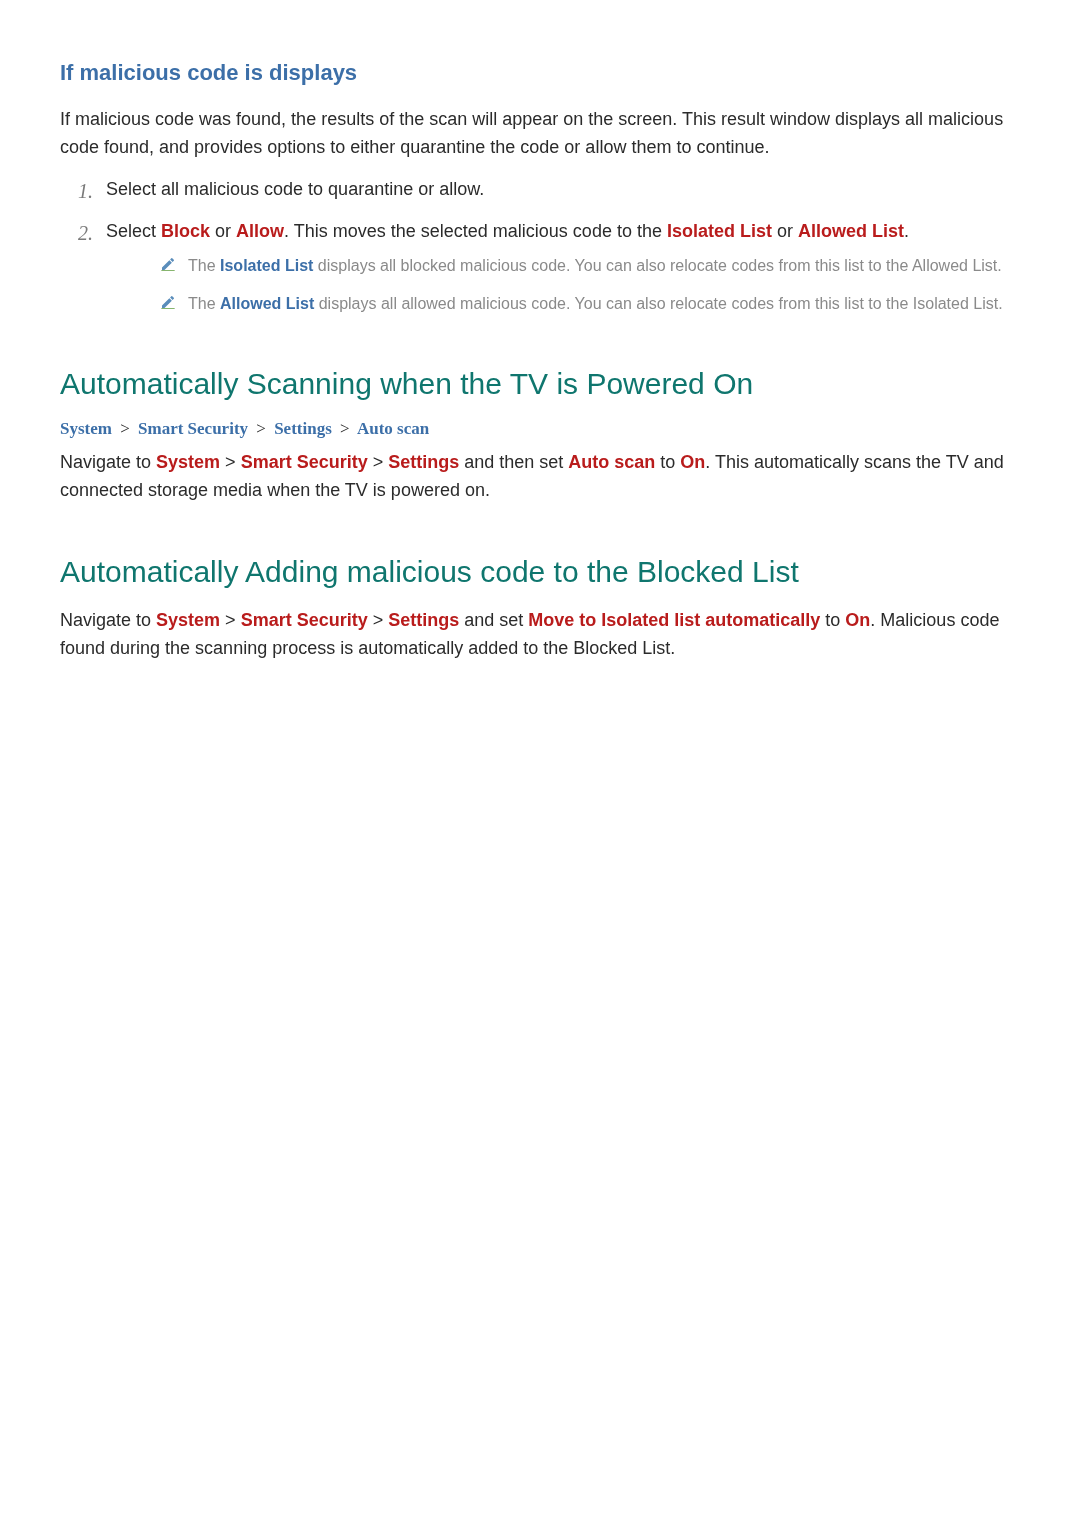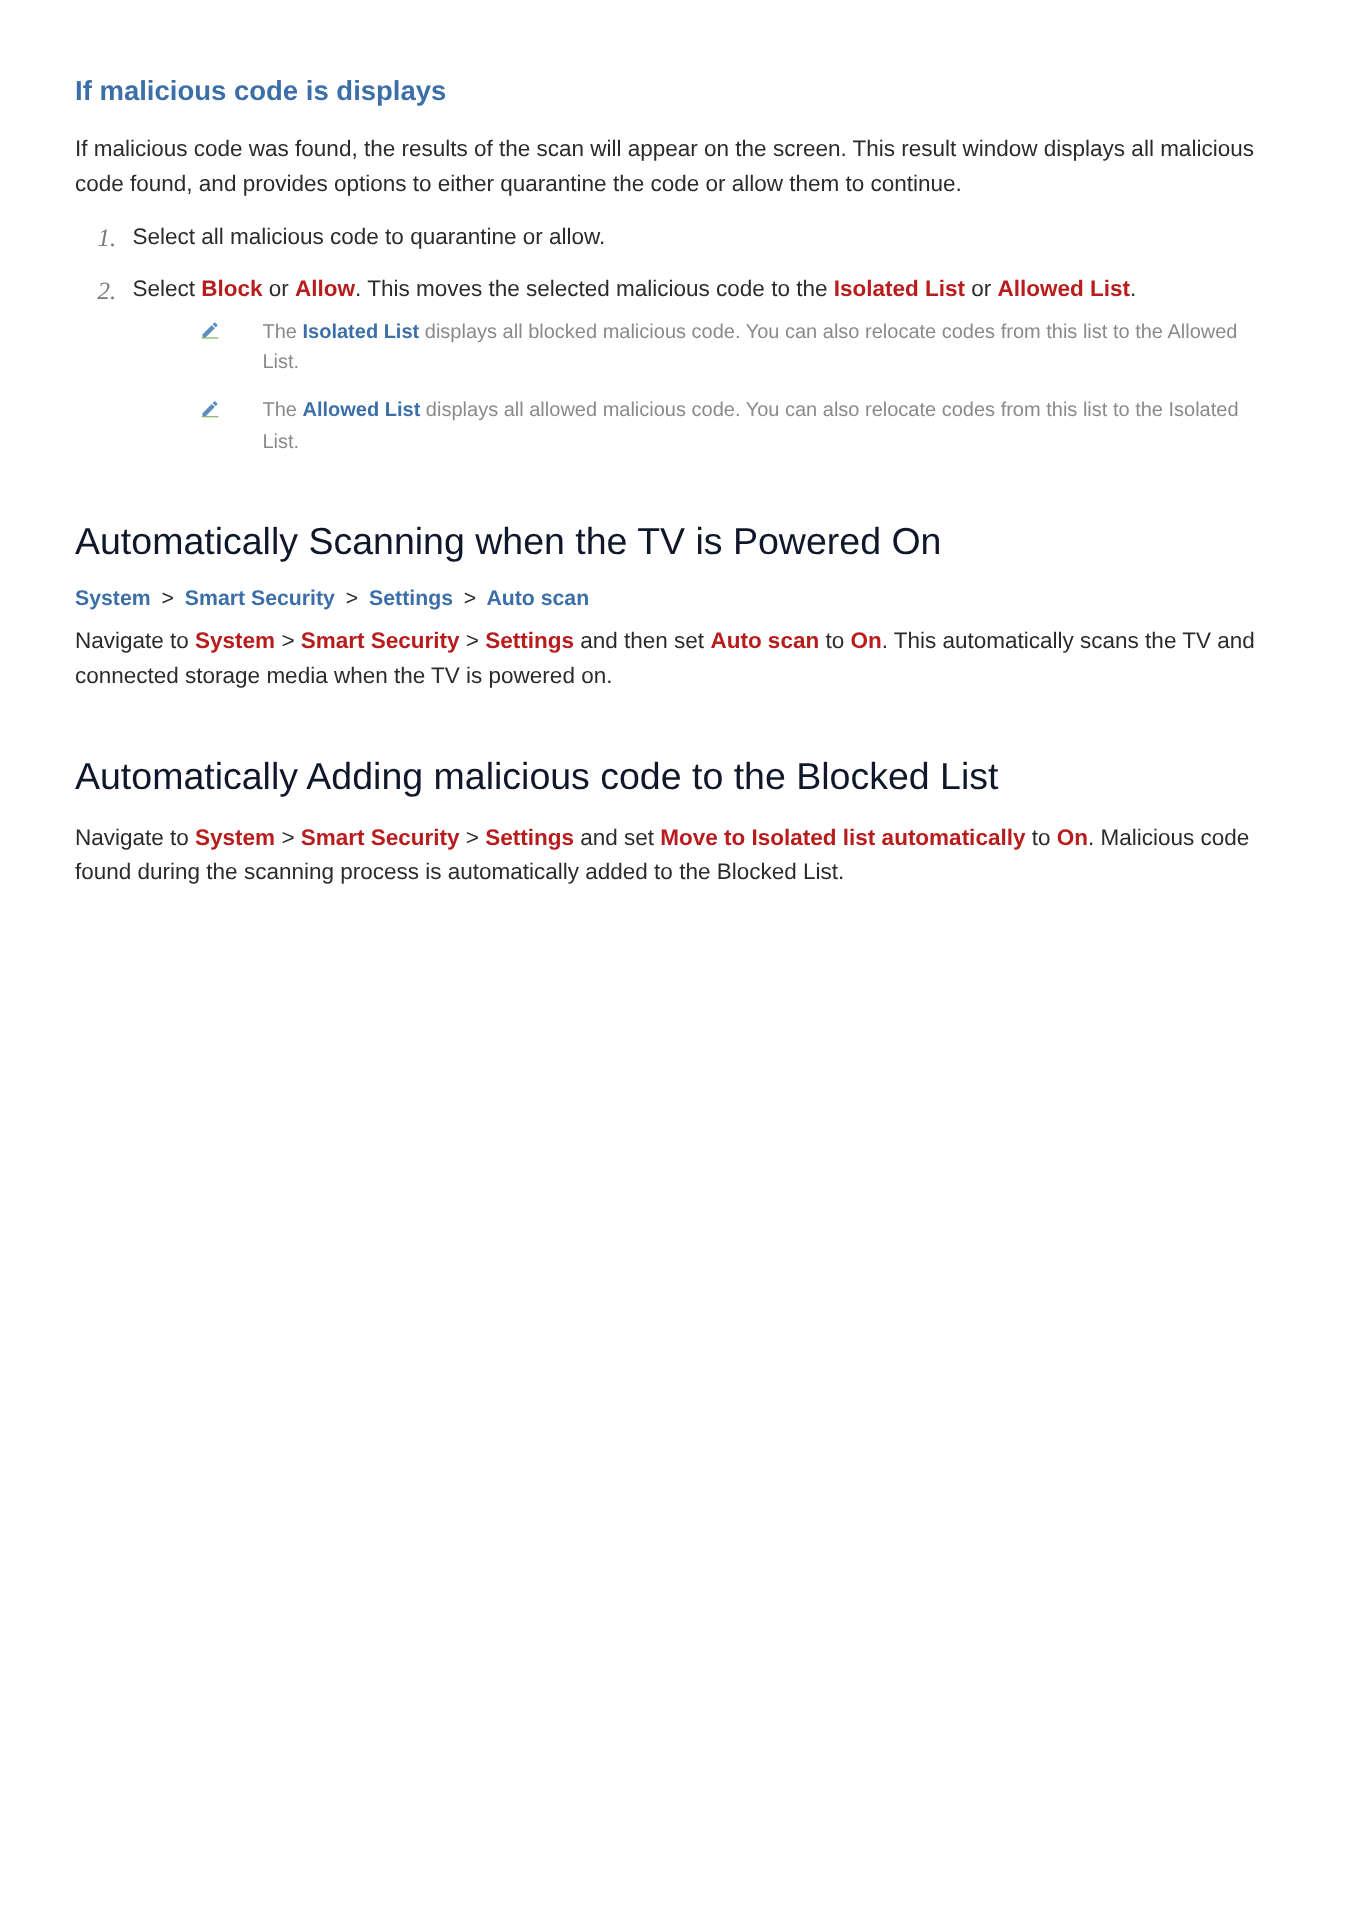--- a/index.html
+++ b/index.html
@@ -46,42 +46,43 @@
     font-size: 20px;
     color: #7a7a7a;
   }
   .tint-strong { color: #b91c1c; font-weight: 600; }
   .notes {
     margin: 8px 0 0 54px;
   }
   .note-row {
     display: flex;
     align-items: flex-start;
-    gap: 34px;
+    gap: 12px;
     margin-bottom: 14px;
     font-size: 16px;
     line-height: 1.55;
     color: #8a8a8a;
   }
   .note-icon {
     flex: 0 0 auto;
     margin-top: 2px;
   }
   .note-body { flex: 1 1 auto; }
   .h2-section {
-    color: #0f172a;
+    color: #0f766e;
     font-size: 30px;
     font-weight: 400;
     margin: 50px 0 18px 0;
   }
   .breadcrumb {
     font-size: 17px;
     color: #3c6fa8;
     font-weight: 600;
     margin: 0 0 10px 0;
+    font-family: Liberation Serif, serif;
   }
   .breadcrumb .sep {
     color: #2b2b2b;
     font-weight: 400;
     margin: 0 4px;
   }
   .note-strong { color: #3c6fa8; font-weight: 700; }
   svg.pencil { display: block; }
 </style>
 </head>

